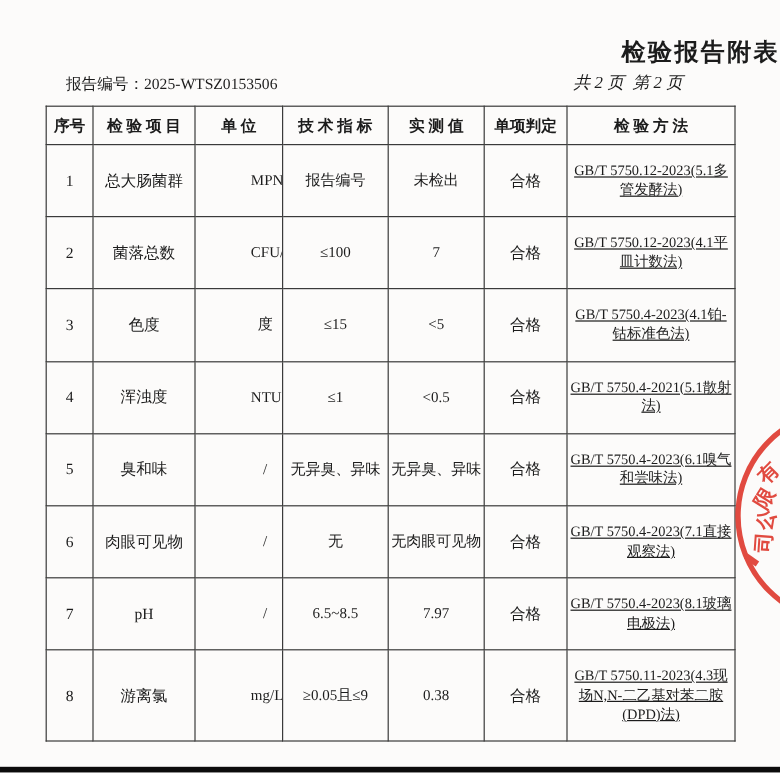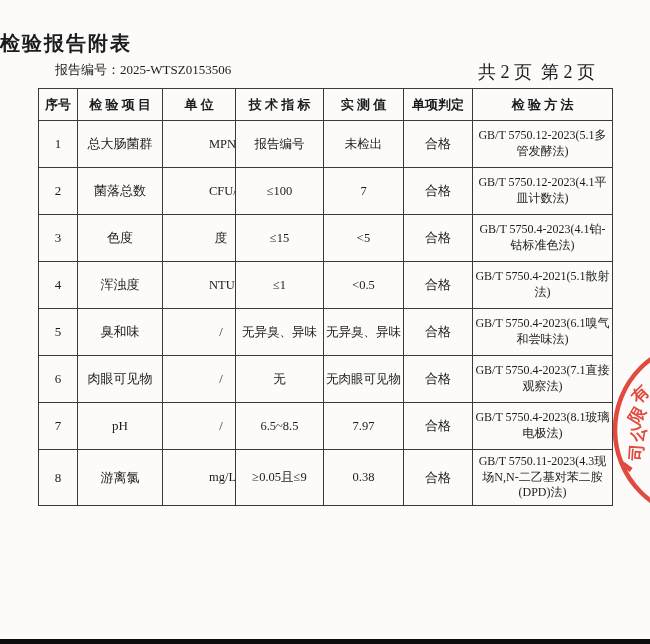--- a/index.html
+++ b/index.html
@@ -13,38 +13,39 @@
     width: 650px;
     height: 644px;
     background: #fcfbfa;
     overflow: hidden;
   }
   .doc-title {
     position: absolute;
     top: 30px;
     left: 0;
     width: 100%;
-    text-align: left;
+    text-align: right;
     font-size: 20px;
     font-weight: bold;
     letter-spacing: 2px;
   }
   .report-no {
     position: absolute;
     top: 61px;
     left: 55px;
     font-size: 13px;
     white-space: pre;
   }
   .page-info {
     position: absolute;
     top: 60px;
     left: 478px;
-    font-size: 18px;
+    font-size: 14px;
     white-space: pre;
+    font-style: italic;
   }
   table.report-table {
     position: absolute;
     top: 88px;
     left: 38px;
     width: 574px;
     border-collapse: collapse;
     table-layout: fixed;
   }
   .report-table td, .report-table th {
@@ -54,21 +55,21 @@
     padding: 0 2px;
     font-size: 13px;
     font-weight: normal;
     overflow: hidden;
   }
   .report-table tr.hdr { height: 32px; }
   .report-table tr.hdr th { font-weight: 600; font-size: 13px; white-space: pre; }
   .report-table tr.data-row { height: 47px; }
   .report-table tr.data-row-tall { height: 56px; }
   .report-table tr.footer-row { height: 26px; }
-  .report-table td.c-method { font-size: 12px; line-height: 1.3; padding: 1px 2px; }
+  .report-table td.c-method { font-size: 12px; line-height: 1.3; padding: 14px 2px; text-decoration: underline; }
   .report-table td.c-unit { font-size: 12.5px; padding-left: 46px; }
   .report-table td.c-meas, .report-table td.c-std { font-size: 12.5px; }
   .footer-row td { font-size: 13px; letter-spacing: 0; }
   .stamp-svg {
     position: absolute;
     left: 606px;
     top: 348px;
     pointer-events: none;
   }
   .bottom-strip {

